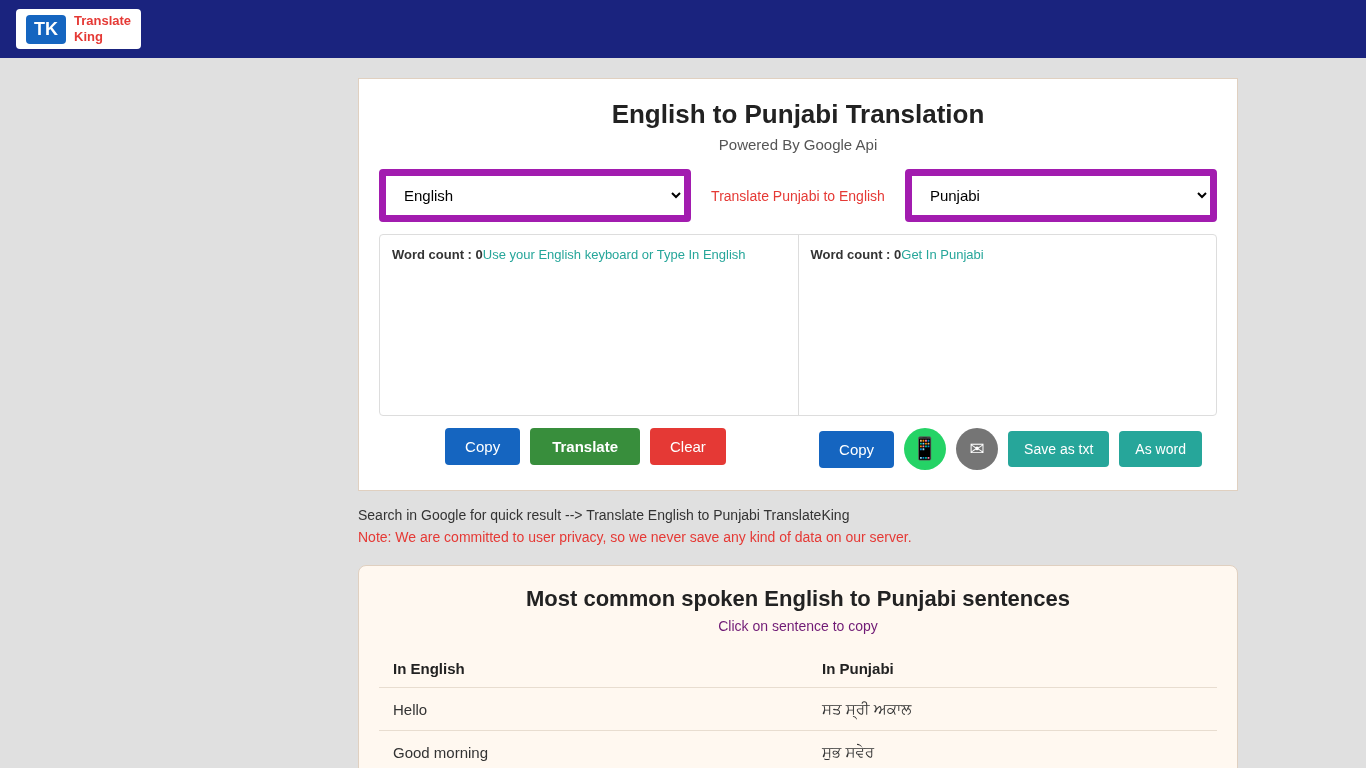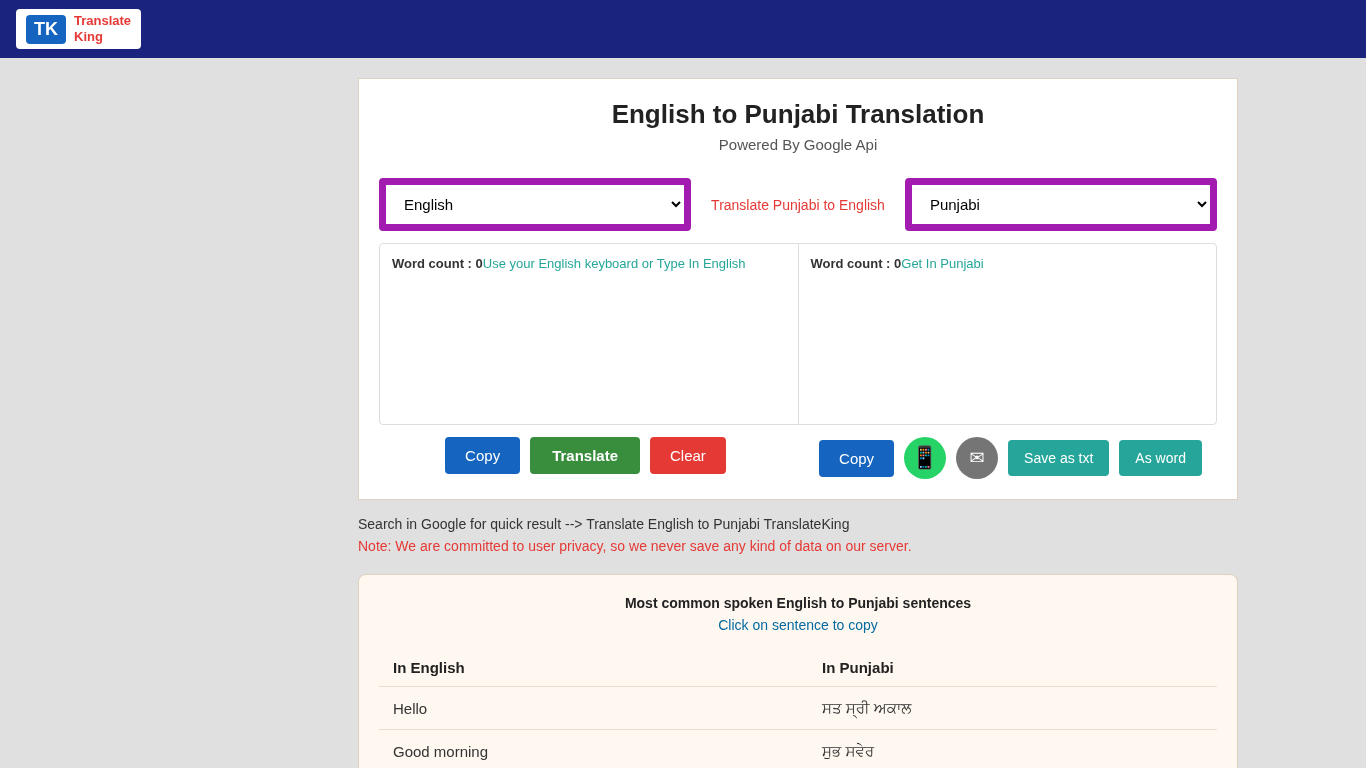--- a/index.html
+++ b/index.html
@@ -93,21 +93,21 @@
       text-align: center;
       font-size: 26px;
       font-weight: bold;
       color: #222;
       margin-bottom: 6px;
     }
     .card-subtitle {
       text-align: center;
       font-size: 15px;
       color: #555;
-      margin-bottom: 25px;
+      margin-bottom: 16px;
     }
 
     
     .lang-selector-row {
       display: flex;
       align-items: center;
       gap: 10px;
       margin-bottom: 12px;
     }
     .lang-select {
@@ -284,28 +284,28 @@
 
     
     .sentences-card {
       background: #fff8f0;
       border: 1px solid #e0d0c0;
       border-radius: 8px;
       padding: 20px;
     }
     .sentences-title {
       text-align: center;
-      font-size: 14px;
+      font-size: 22px;
       font-weight: bold;
       color: #222;
       margin-bottom: 6px;
     }
     .click-hint {
       text-align: center;
-      color: #0369a1;
+      color: #701a75;
       font-size: 14px;
       margin-bottom: 16px;
     }
     .sentences-table {
       width: 100%;
       border-collapse: collapse;
     }
     .sentences-table th {
       text-align: left;
       padding: 10px 14px;

